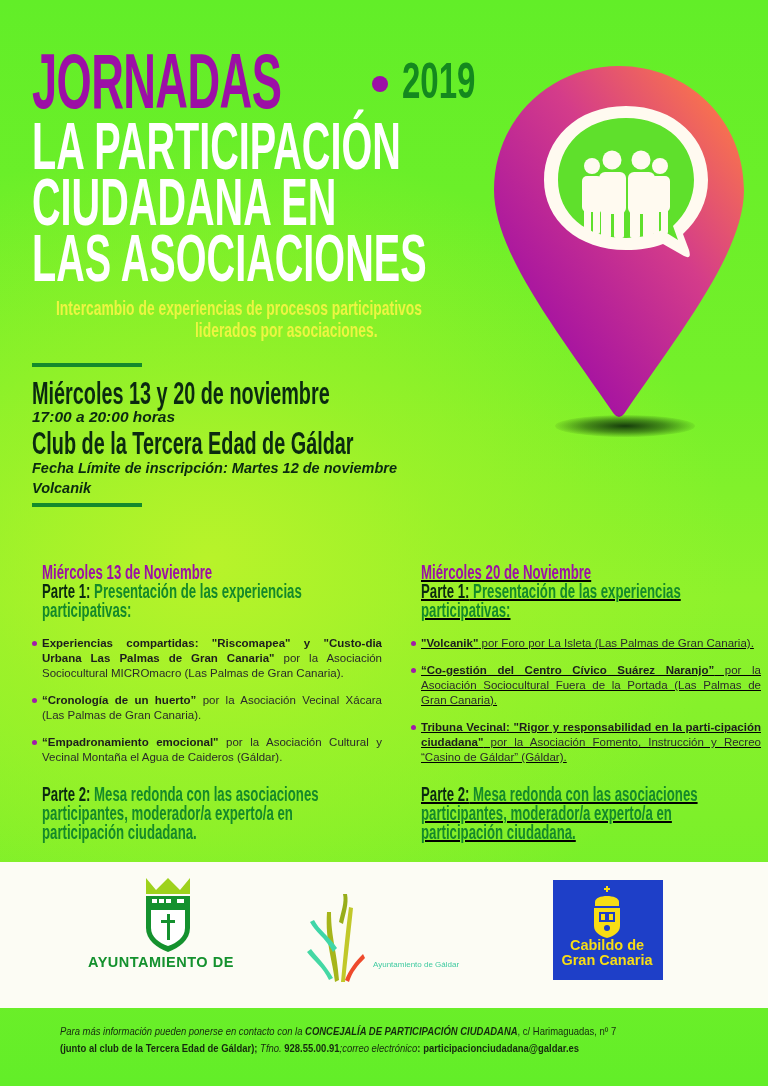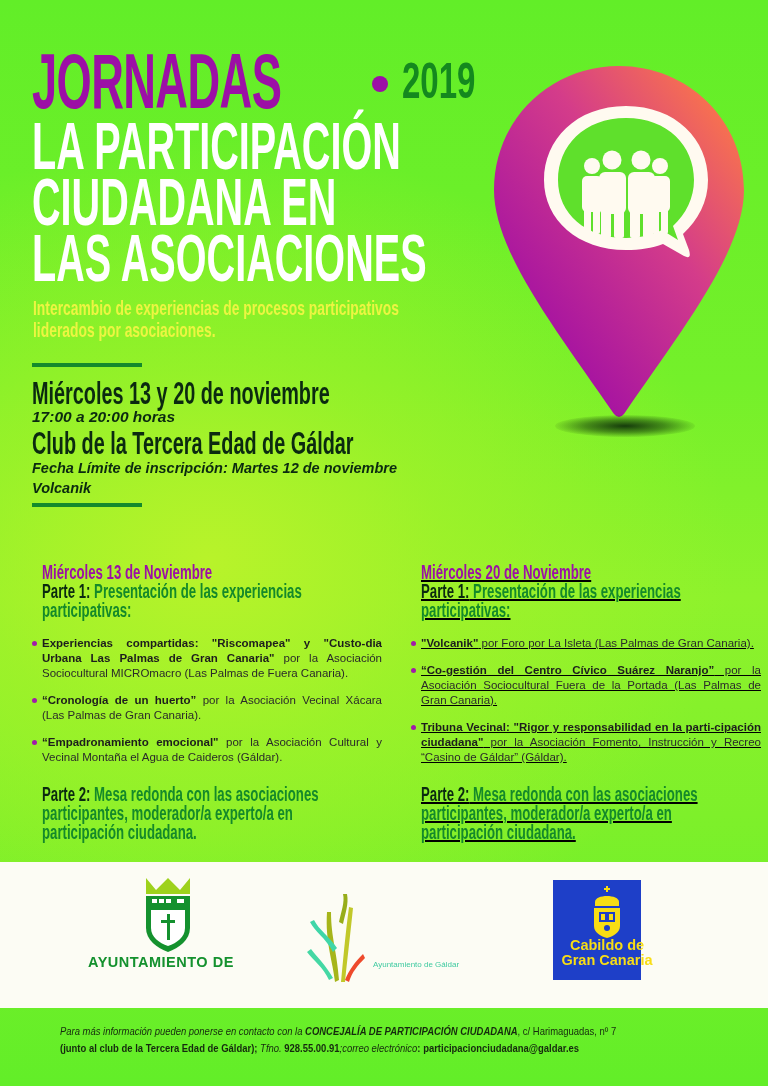--- a/index.html
+++ b/index.html
@@ -39,21 +39,21 @@
   }
   .main-title {
     position: absolute; left: 32px; top: 118px; width: 560px;
   }
   .main-title div {
     font-size: 66px; line-height: 56px; color: #ffffff;
     transform: scaleX(0.60); transform-origin: left top;
     white-space: nowrap; letter-spacing: 0px; height: 56px;
   }
   .subtitle {
-    position: absolute; left: 33px; top: 297px; width: 600px;
+    position: absolute; left: 33px; top: 297px; width: 600px; text-align: center;
   }
   .subtitle div {
     font-size: 21px; line-height: 21px; color: #ecf542;
     transform: scaleX(0.66); transform-origin: left top;
     white-space: nowrap; height: 20px;
   }
   .rule { position: absolute; left: 32px; width: 110px; height: 4px; background: #138a2c; }
   .when { position: absolute; left: 32px; top: 378px; width: 560px; color: #0b2a10; }
   .when .date { font-size: 32px; line-height: 30px; transform: scaleX(0.62); transform-origin: left top; white-space: nowrap; font-weight: bold; height: 30px; }
   .when .hours { font-size: 15.5px; line-height: 18px; font-style: italic; font-weight: bold; height: 20px; }
@@ -84,21 +84,21 @@
   .parte2 { margin-top: 20px; }
 
   
   .band { position: absolute; left: 0; top: 862px; width: 768px; height: 146px; background: #fcfcf4; }
   .logo-galdar { position: absolute; left: 88px; top: 14px; width: 160px; height: 120px; }
   .galdar-txt1 { position: absolute; left: 0; top: 78px; width: 160px; text-align: left; font-size: 14.5px; font-weight: bold; color: #14912e; letter-spacing: 0.5px; }
   .galdar-txt2 { position: absolute; left: 0; top: 94px; width: 160px; text-align: center; font-size: 20px; font-weight: bold; color: #14912e; letter-spacing: 1px; }
   .logo-conc { position: absolute; left: 305px; top: 30px; width: 200px; height: 100px; }
   .conc-text { position: absolute; left: 67px; top: 12px; font-family: "Liberation Serif", serif; font-size: 15px; line-height: 17px; color: #3a3a3a; }
   .conc-sub { position: absolute; left: 68px; top: 68px; font-size: 8px; color: #3fcaa0; white-space: nowrap; }
-  .logo-cabildo { position: absolute; left: 553px; top: 18px; width: 88px; height: 100px; background: #1e3fc8; }
+  .logo-cabildo { position: absolute; left: 553px; top: 18px; width: 110px; height: 100px; background: #1e3fc8; }
   .cab-text { position: absolute; left: 0; top: 58px; width: 108px; text-align: center; font-size: 14.5px; line-height: 15px; font-weight: bold; color: #f8dd14; }
 
   .footer { position: absolute; left: 60px; top: 1023px; width: 680px; font-size: 11px; line-height: 17px; color: #152a0e; }
   .footer .line { white-space: nowrap; transform: scaleX(0.86); transform-origin: left top; height: 17px; }
   .footer i { font-style: italic; }
   .footer .b { font-weight: bold; }
 </style>
 </head>
 <body>
 
@@ -165,21 +165,21 @@
     <rect x="155" y="140" width="10" height="36" rx="2"></rect>
   </g>
 </svg>
 <div class="pin-shadow"></div>
 
 <div class="col col-left">
   <div class="day-head">Miércoles  13 de Noviembre</div>
   <div class="parte"><span class="lbl">Parte 1:</span><span class="txt">  Presentación de las experiencias</span></div>
   <div class="parte"><span class="txt">participativas:</span></div>
   <div class="items">
-    <div class="item"><span class="bullet"></span><b>Experiencias compartidas: "Riscomapea" y "Custo-dia Urbana Las Palmas de Gran Canaria"</b><span> por la Asociación Sociocultural MICROmacro (Las Palmas de Fuera Canaria).</span></div>
+    <div class="item"><span class="bullet"></span><b>Experiencias compartidas: "Riscomapea" y "Custo-dia Urbana Las Palmas de Gran Canaria"</b><span> por la Asociación Sociocultural MICROmacro (Las Palmas de Gran Canaria).</span></div>
     <div class="item"><span class="bullet"></span><b>“Cronología de un huerto”</b><span> por la  Asociación Vecinal Xácara (Las Palmas de Gran Canaria).</span></div>
     <div class="item"><span class="bullet"></span><b>“Empadronamiento emocional"</b><span> por la  Asociación Cultural y Vecinal Montaña el Agua de Caideros (Gáldar).</span></div>
   </div>
   <div class="parte2">
     <div class="parte"><span class="lbl">Parte 2:</span><span class="txt"> Mesa redonda con las asociaciones</span></div>
     <div class="parte"><span class="txt">participantes, moderador/a experto/a en</span></div>
     <div class="parte"><span class="txt">participación ciudadana.</span></div>
   </div>
 </div>
 

